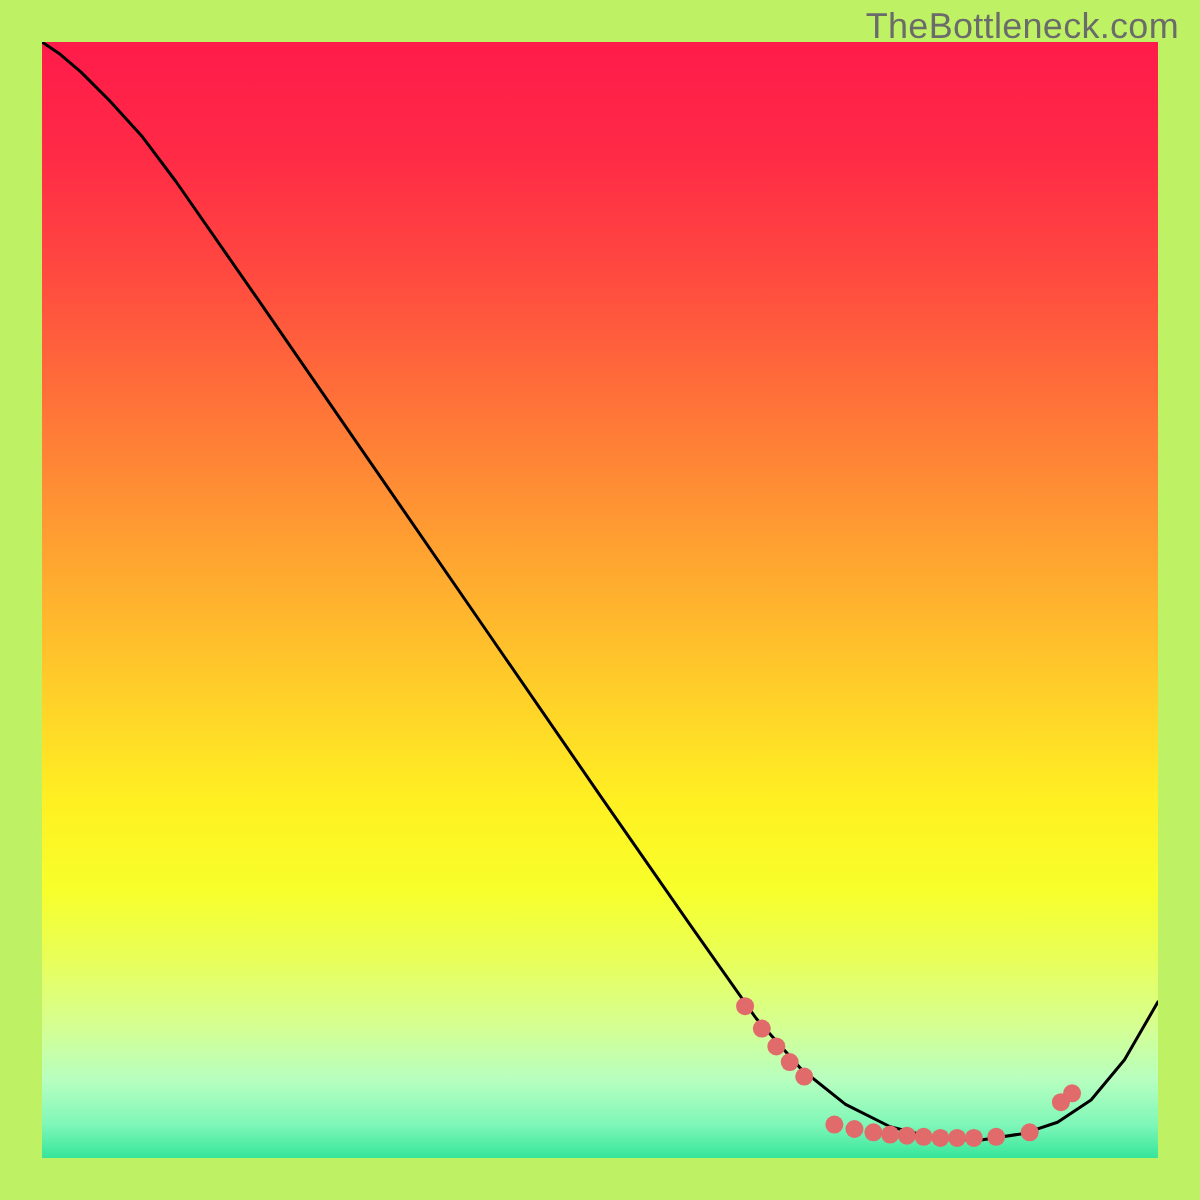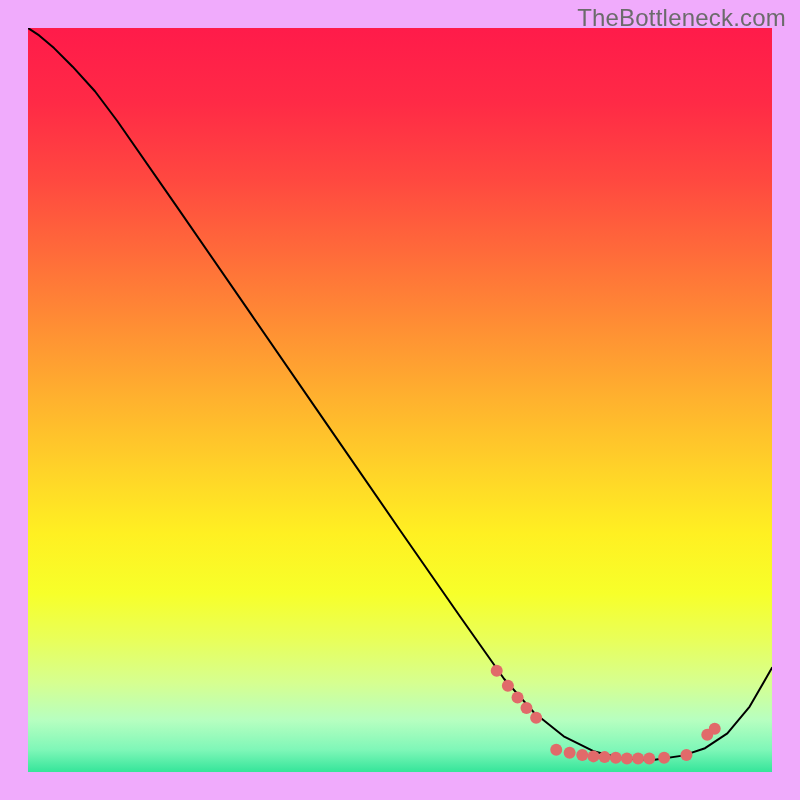--- a/index.html
+++ b/index.html
@@ -7,21 +7,21 @@
     padding: 0;
     width: 800px;
     height: 800px;
     background: #000000;
     overflow: hidden;
   }
   .outer {
     position: relative;
     width: 800px;
     height: 800px;
-    background: #f0abfc;
+    background: #bef264;
   }
   .watermark {
     position: absolute;
     top: 4px;
     right: 14px;
     font-family: Arial, Helvetica, sans-serif;
     font-size: 24px;
     color: #6b6b6b;
     letter-spacing: 0.2px;
     z-index: 10;

